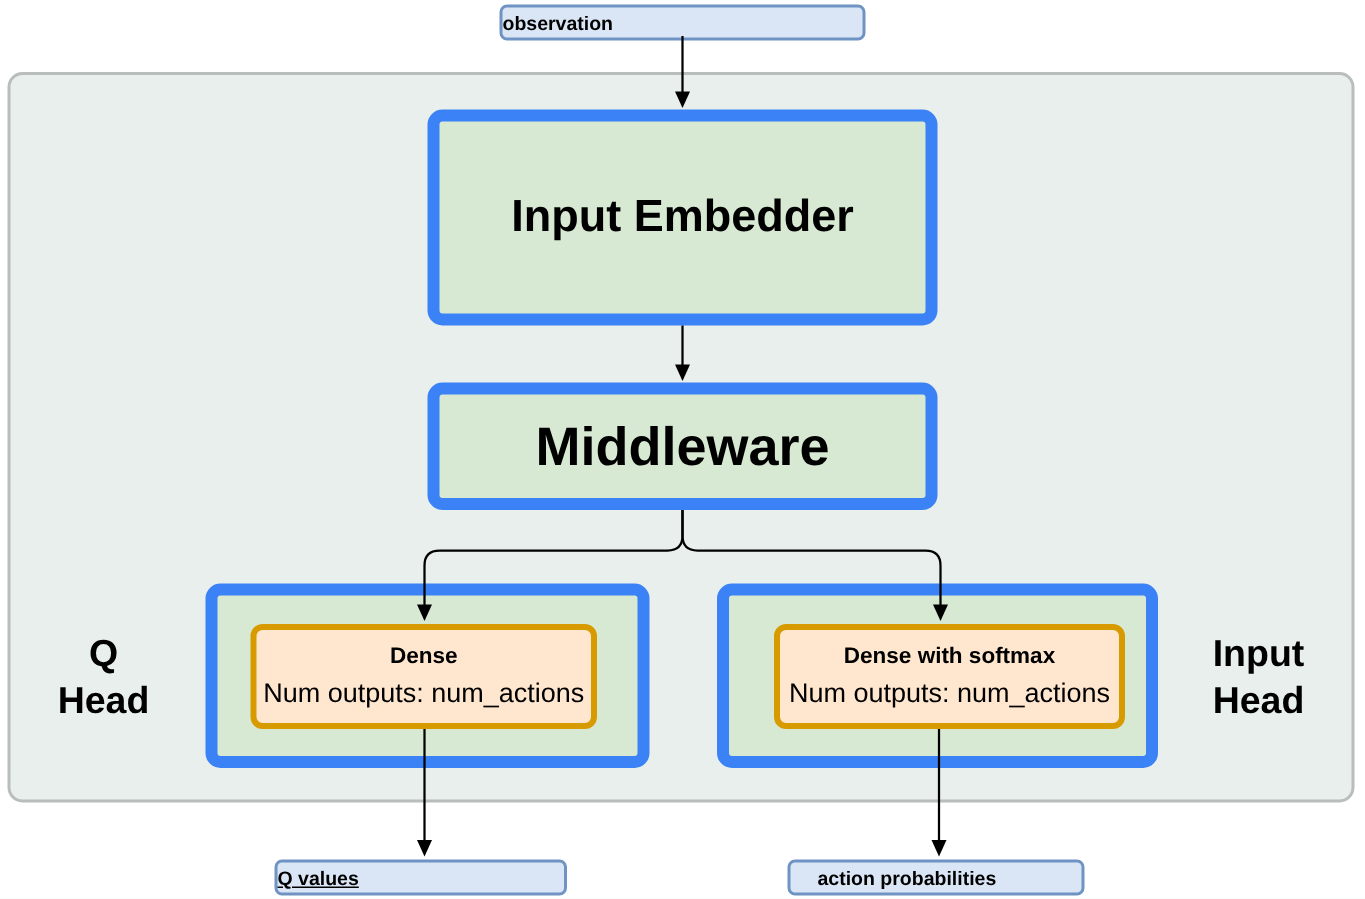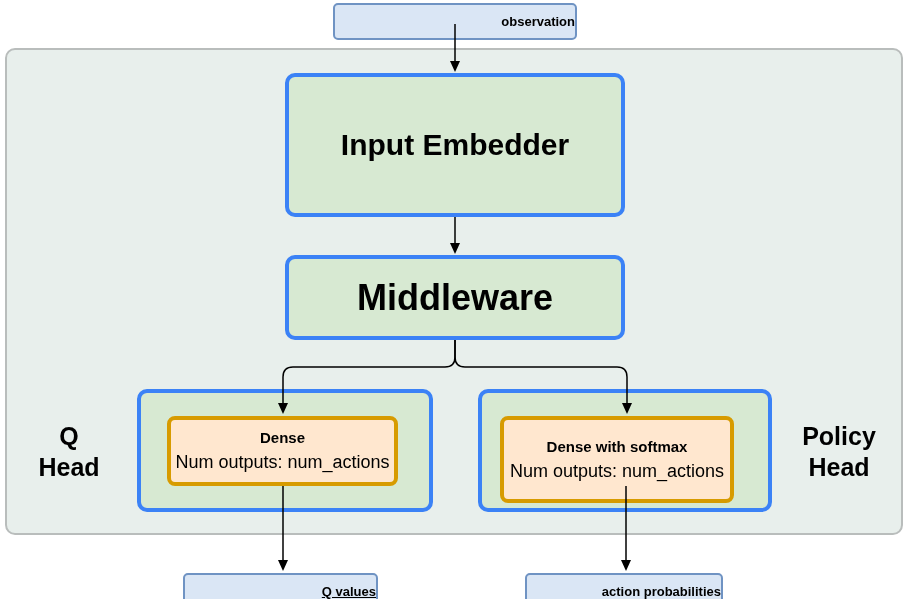--- a/index.html
+++ b/index.html
@@ -6,47 +6,47 @@
   body{font-family:"Liberation Sans","DejaVu Sans",sans-serif;color:#000;}
   .canvas{position:relative;width:910px;height:599px;background:#ffffff;overflow:hidden;}
 
   .container{
     position:absolute;left:5px;top:48px;width:898px;height:487px;
     background:#e8efec;border:2px solid #b9bdbc;border-radius:10px;
     box-sizing:border-box;
   }
 
   .io-box{
-    position:absolute;height:37px;box-sizing:border-box;
+    position:absolute;height:24px;box-sizing:border-box;
     background:#dae6f5;border:2px solid #6f93c3;border-radius:5px;
-    display:flex;align-items:center;justify-content:flex-end;
+    display:flex;align-items:center;justify-content:flex-start;
     font-size:13px;font-weight:700;
   }
   .io-observation{left:333px;top:3px;width:244px;}
   .io-qvalues{left:183px;top:573px;width:195px;text-decoration:underline;}
   .io-actionprob{left:525px;top:573px;width:198px;padding-left:18px;}
 
   .green-box{
     position:absolute;box-sizing:border-box;
-    background:#d7e9d2;border:4px solid #3b82f6;border-radius:10px;
+    background:#d7e9d2;border:8px solid #3b82f6;border-radius:10px;
     display:flex;align-items:center;justify-content:center;
   }
   .input-embedder{left:285px;top:73px;width:340px;height:144px;font-size:30px;font-weight:700;}
   .middleware{left:285px;top:255px;width:340px;height:85px;font-size:36px;font-weight:700;}
   .q-head-group{left:137px;top:389px;width:296px;height:123px;}
   .policy-head-group{left:478px;top:389px;width:294px;height:123px;}
 
   .orange-box{
     position:absolute;box-sizing:border-box;
     background:#ffe7cf;border:4px solid #d79b00;border-radius:8px;
     display:flex;flex-direction:column;align-items:center;justify-content:center;
     gap:6px;text-align:center;
   }
   .q-dense{left:167px;top:416px;width:231px;height:70px;}
-  .policy-dense{left:500px;top:416px;width:234px;height:87px;}
+  .policy-dense{left:516px;top:416px;width:234px;height:70px;}
   .orange-box .dense-title{font-size:15px;font-weight:700;}
   .orange-box .dense-sub{font-size:18px;font-weight:400;}
 
   .head-label{
     position:absolute;font-size:25px;font-weight:700;line-height:31px;
     text-align:center;
   }
   .q-head-label{left:17px;top:421px;width:104px;}
   .policy-head-label{left:785px;top:421px;width:108px;}
 
@@ -78,21 +78,21 @@
     <div>Head</div>
   </div>
 
   <div class="green-box q-head-group"></div>
   <div class="orange-box q-dense">
     <div class="dense-title">Dense</div>
     <div class="dense-sub">Num outputs: num_actions</div>
   </div>
 
   <div class="head-label policy-head-label">
-    <div>Policy</div>
+    <div>Input</div>
     <div>Head</div>
   </div>
 
   <div class="green-box policy-head-group"></div>
   <div class="orange-box policy-dense">
     <div class="dense-title">Dense with softmax</div>
     <div class="dense-sub">Num outputs: num_actions</div>
   </div>
 
   <div class="io-box io-qvalues">

